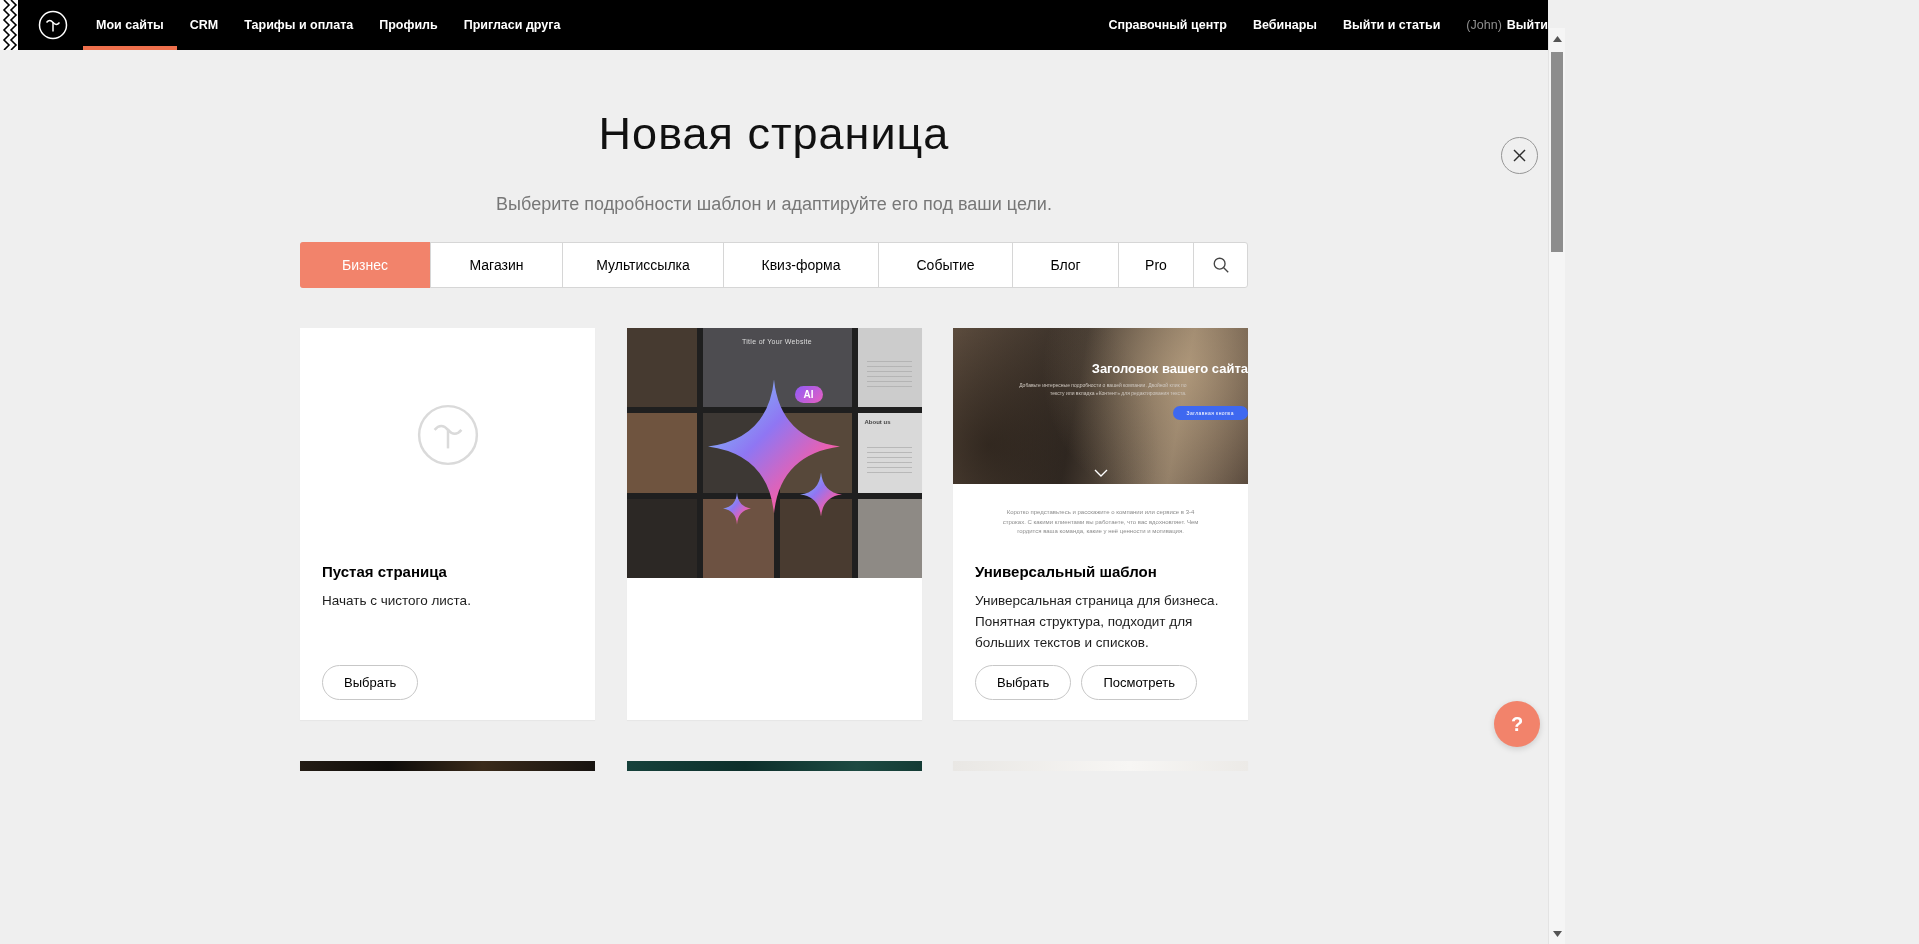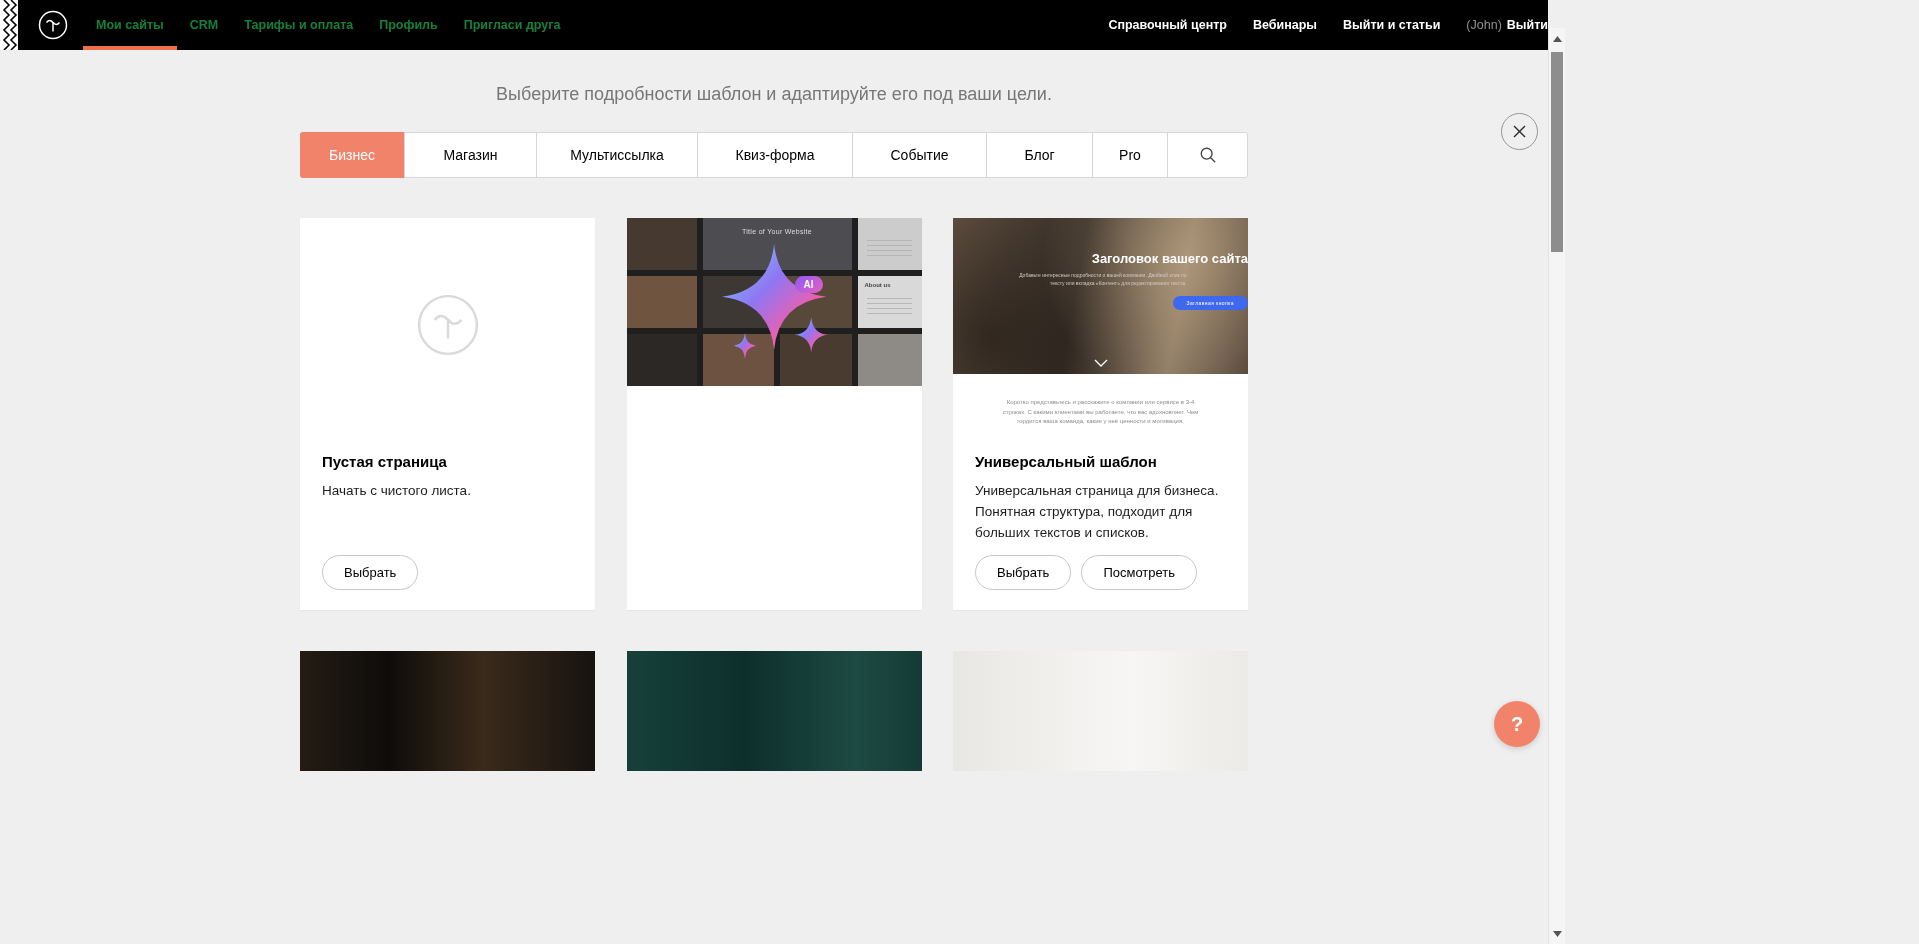--- a/index.html
+++ b/index.html
@@ -29,21 +29,21 @@
   }
   .zigzag { width:18px; height:50px; background:#fff; flex:none; }
   .logo {
     width:32px; height:32px; margin:9px 0 0 19px; flex:none;
     cursor:pointer;
   }
   .nav-left { display:flex; align-items:stretch; margin-left:14px; }
   .nav-item {
     display:flex; align-items:center;
     padding:16px 13px;
-    font-size:12.5px; font-weight:700; color:#15803d;
+    font-size:12.5px; font-weight:700; color:#ffffff;
     text-decoration:none; cursor:pointer;
     border-bottom:4px solid transparent;
     border-top:4px solid transparent;
   }
   .nav-item.active { border-bottom-color:#ee6f4c; }
   .nav-right {
     margin-left:auto;
     display:flex; align-items:center;
     gap:26px; padding-right:0;
   }
@@ -81,21 +81,21 @@
     background:#fff;
     border:1px solid #d6d6d6;
     border-radius:3px;
   }
   .tab {
     display:flex; align-items:center; justify-content:center;
     font-size:14px; color:#000; cursor:pointer;
     height:100%;
   }
   .tab + .tab { border-left:1px solid #d6d6d6; }
-  .tab:nth-child(1){ width:104px; }
+  .tab:nth-child(1){ width:130px; }
   .tab:nth-child(2){ width:132px; }
   .tab:nth-child(3){ width:161px; }
   .tab:nth-child(4){ width:155px; }
   .tab:nth-child(5){ width:134px; }
   .tab:nth-child(6){ width:106px; }
   .tab:nth-child(7){ width:75px; }
   .tab:nth-child(8){ width:55px; flex:1; }
   .tab.active {
     background:#f2836b; color:#fff;
     border-color:#f2836b; margin:-1px 0 -1px -1px;
@@ -126,21 +126,21 @@
     background:#fff; color:#000;
     font-size:13px; font-family:inherit; cursor:pointer;
     white-space:nowrap;
   }
 
   
   .blank-media { display:flex; align-items:center; justify-content:center; background:#fff; }
 
   
   .collage {
-    height:168px; position:relative; overflow:hidden;
+    height:250px; position:relative; overflow:hidden;
     display:grid;
     grid-template-columns:70px 1fr 1fr 64px;
     grid-template-rows:1fr 1fr 1fr;
     gap:6px; background:#1f1f1f;
   }
   .tile { position:relative; overflow:hidden; }
   .t-a{ background:#463a30; }
   .t-b{ grid-column:2 / span 2; background:#4d4c50; text-align:center; }
   .t-c{ background:#cccccc; }
   .t-d{ background:#6f543f; }
@@ -267,20 +267,21 @@
 
   <main class="modal">
 
     <button class="close-btn">
       <svg width="13" height="13" viewBox="0 0 13 13">
         <line x1="1" y1="1" x2="12" y2="12" stroke="#2e2e2e" stroke-width="1.4"></line>
         <line x1="12" y1="1" x2="1" y2="12" stroke="#2e2e2e" stroke-width="1.4"></line>
       </svg>
     </button>
 
+    <h1 class="page-title">Новая страница</h1>
     <p class="page-subtitle">Выберите подробности шаблон и адаптируйте его под ваши цели.</p>
 
     <div class="tabs">
       <div class="tab active">Бизнес</div>
       <div class="tab">Магазин</div>
       <div class="tab">Мультиссылка</div>
       <div class="tab">Квиз-форма</div>
       <div class="tab">Событие</div>
       <div class="tab">Блог</div>
       <div class="tab">Pro</div>

